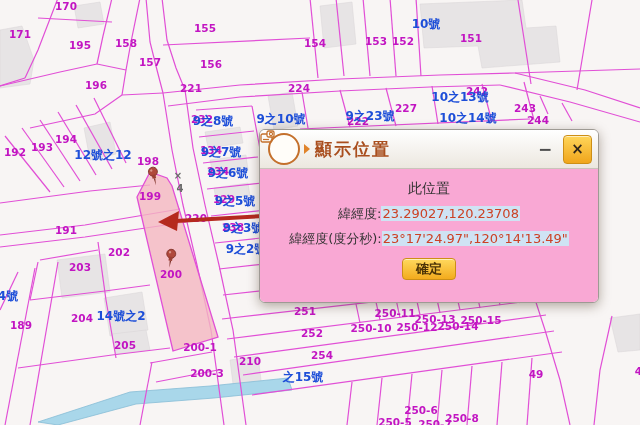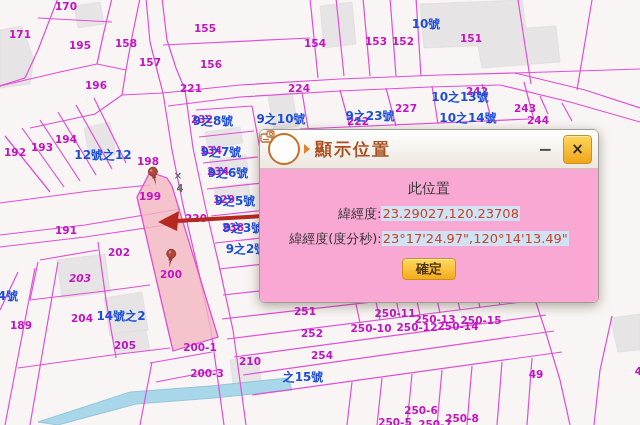--- a/index.html
+++ b/index.html
@@ -192,21 +192,21 @@
       <span class="lbl p" style="left: 224px; top: 199px;">129</span>
       <span class="lbl p" style="left: 233px; top: 227px;">238</span>
       <span class="lbl p" style="left: 15px; top: 152px;">192</span>
       <span class="lbl p" style="left: 42px; top: 147px;">193</span>
       <span class="lbl p" style="left: 66px; top: 139px;">194</span>
       <span class="lbl p" style="left: 148px; top: 161px;">198</span>
       <span class="lbl p" style="left: 150px; top: 196px;">199</span>
       <span class="lbl p" style="left: 196px; top: 218px;">220</span>
       <span class="lbl p" style="left: 66px; top: 230px;">191</span>
       <span class="lbl p" style="left: 119px; top: 252px;">202</span>
-      <span class="lbl p" style="left: 80px; top: 278px; font-style: italic;">203</span>
+      <span class="lbl p" style="left: 80px; top: 267px;">203</span>
       <span class="lbl p" style="left: 171px; top: 274px;">200</span>
       <span class="lbl p" style="left: 82px; top: 318px;">204</span>
       <span class="lbl p" style="left: 21px; top: 325px;">189</span>
       <span class="lbl p" style="left: 125px; top: 345px;">205</span>
       <span class="lbl p" style="left: 200px; top: 347px;">200-1</span>
       <span class="lbl p" style="left: 207px; top: 373px;">200-3</span>
       <span class="lbl p" style="left: 250px; top: 361px;">210</span>
       <span class="lbl p" style="left: 305px; top: 311px;">251</span>
       <span class="lbl p" style="left: 312px; top: 333px;">252</span>
       <span class="lbl p" style="left: 322px; top: 355px;">254</span>

